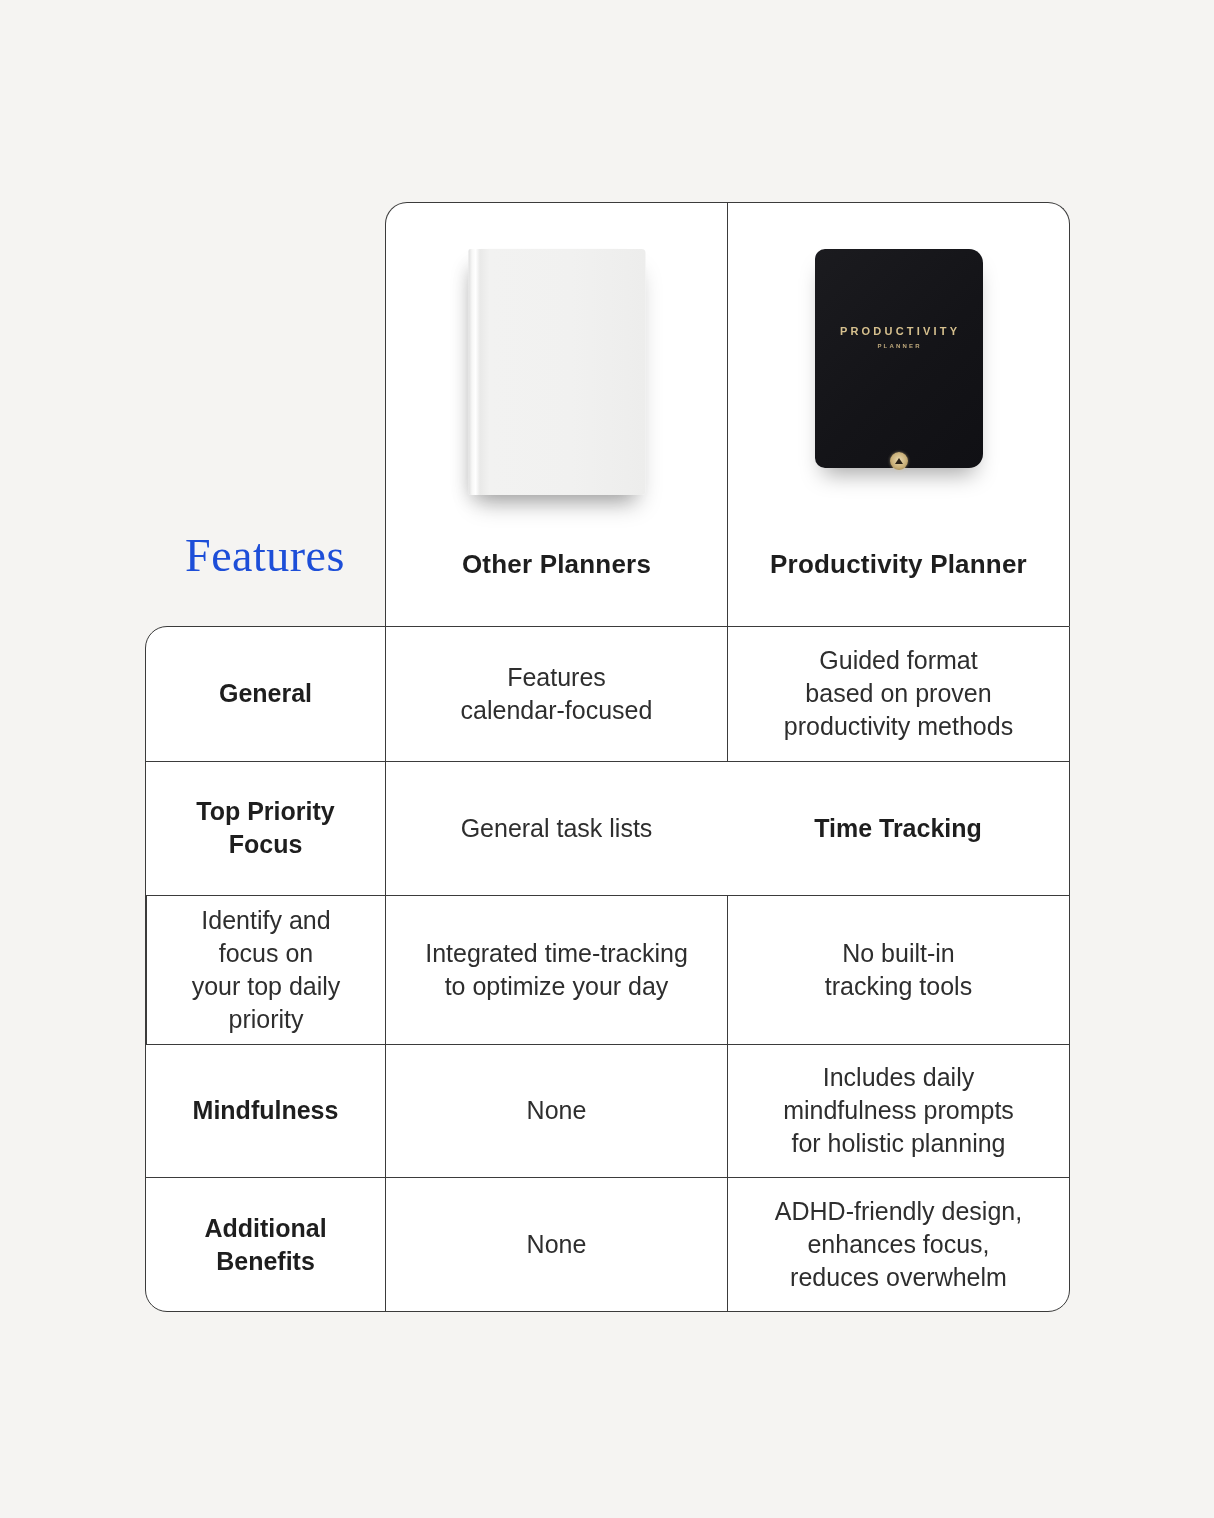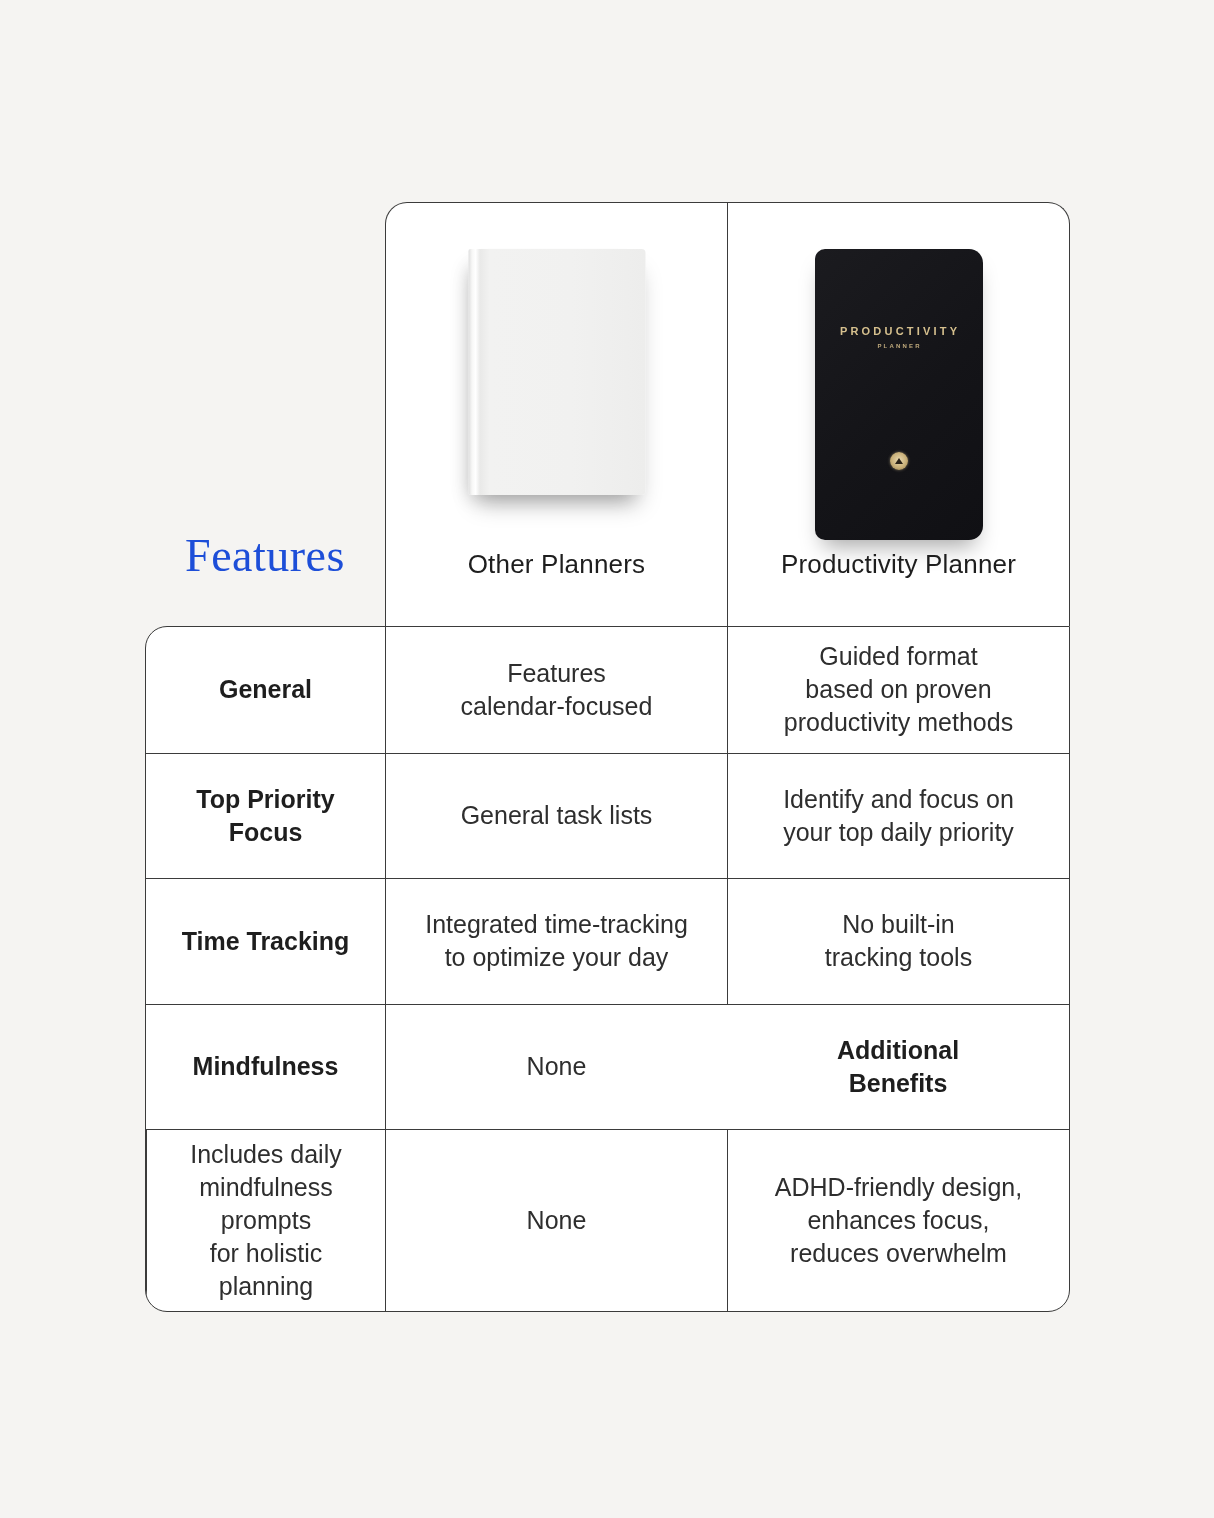--- a/index.html
+++ b/index.html
@@ -41,21 +41,21 @@
     position: relative;
     flex: 1 1 0;
   }
   .header-col.first { border-right: 1.5px solid #3b3b3b; }
   .col-label {
     position: absolute;
     left: 0; top: 346px;
     width: 100%;
     text-align: center;
     font-size: 26px;
-    font-weight: 400;
+    font-weight: 700;
     color: #1e1e1e;
     letter-spacing: 0.2px;
   }
 
   
   .book {
     position: absolute;
     top: 46px;
     left: 50%;
     transform: translateX(-50%);
@@ -64,21 +64,21 @@
     width: 177px; height: 246px;
     background: linear-gradient(90deg,
       #dedede 0%, #f7f7f6 2%, #ffffff 4%, #e9e9e8 6.5%,
       #f2f2f1 12%, #f1f1f0 58%, #ededec 100%);
     border-radius: 2px 4px 4px 2px;
     box-shadow: 0 16px 22px -8px rgba(0,0,0,0.28), -8px 10px 18px -8px rgba(0,0,0,0.18);
   }
 
   
   .book-black {
-    width: 168px; height: 291px;
+    width: 168px; height: 219px;
     background: linear-gradient(135deg, #1b1b1f 0%, #141418 55%, #101014 100%);
     border-radius: 10px 14px 14px 10px;
     box-shadow: 0 14px 22px -8px rgba(0,0,0,0.35);
   }
   .book-title {
     position: absolute;
     top: 76px; left: 0; width: 100%;
     text-align: center;
     font-size: 11px;
     font-weight: 700;
@@ -175,35 +175,35 @@
 
   <div class="cell feature-name">General</div>
   <div class="cell bl">Features
 calendar-focused</div>
   <div class="cell bl">Guided format
 based on proven
 productivity methods</div>
 
   <div class="cell feature-name bt">Top Priority Focus</div>
   <div class="cell bl bt">General task lists</div>
+  <div class="cell feature-name bt">Time Tracking</div>
+
   <div class="cell bl bt">Identify and focus on
 your top daily priority</div>
-
-  <div class="cell feature-name bt">Time Tracking</div>
   <div class="cell bl bt">Integrated time-tracking
 to optimize your day</div>
   <div class="cell bl bt">No built-in
 tracking tools</div>
 
   <div class="cell feature-name bt">Mindfulness</div>
   <div class="cell bl bt">None</div>
-  <div class="cell feature-name bt">Additional
-Benefits</div>
-
   <div class="cell bl bt">Includes daily
 mindfulness prompts
 for holistic planning</div>
+
+  <div class="cell feature-name bt">Additional
+Benefits</div>
   <div class="cell bl bt">None</div>
   <div class="cell bl bt">ADHD-friendly design,
 enhances focus,
 reduces overwhelm</div>
 
 </div>
 
 </body></html>

